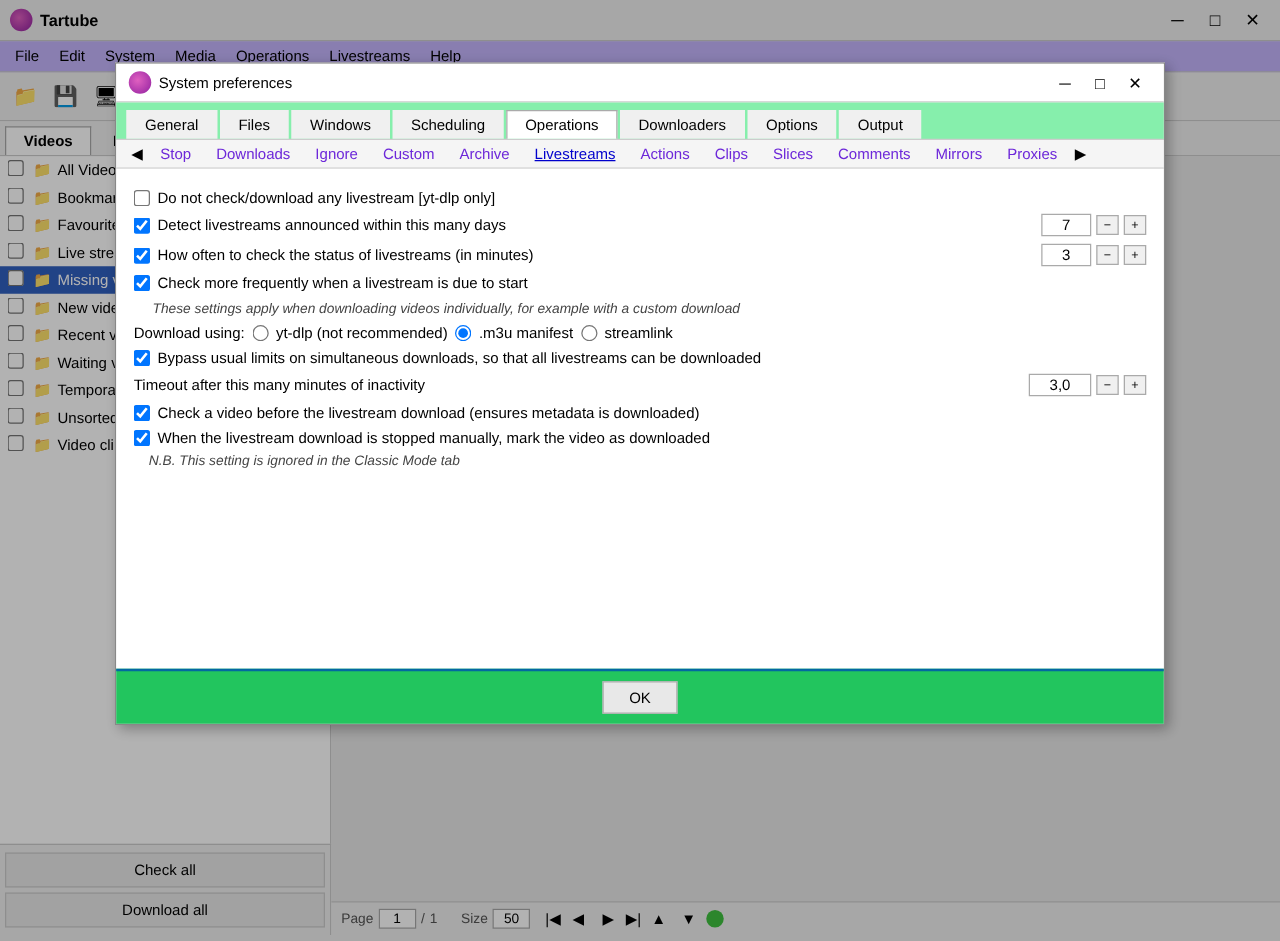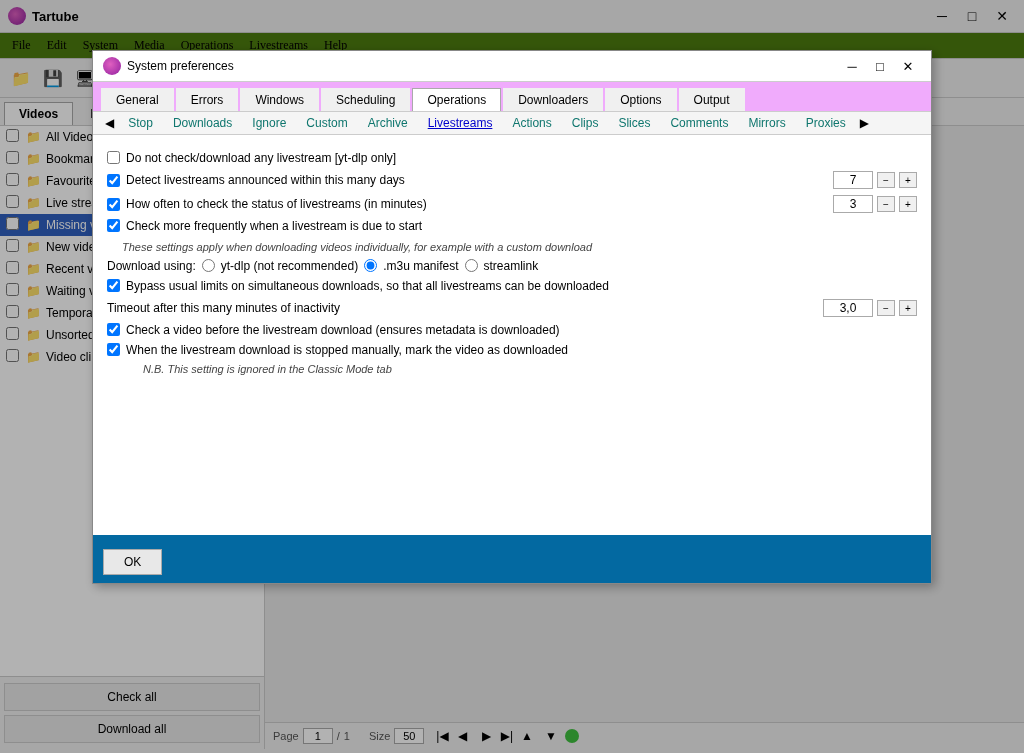--- a/index.html
+++ b/index.html
@@ -7,21 +7,21 @@
 
     
     #titlebar { display: flex; align-items: center; justify-content: space-between; background: #f0f0f0; padding: 6px 8px; border-bottom: 1px solid #ccc; }
     #titlebar-left { display: flex; align-items: center; gap: 6px; font-weight: bold; }
     #titlebar-icon { width: 18px; height: 18px; border-radius: 50%; background: radial-gradient(circle at 40% 40%, #e060c0, #9020a0); }
     #titlebar-title { font-size: 13px; }
     #titlebar-right { display: flex; gap: 2px; }
     .titlebar-btn { width: 28px; height: 20px; background: none; border: none; cursor: pointer; font-size: 14px; display: flex; align-items: center; justify-content: center; }
 
     
-    #menubar { display: flex; align-items: center; gap: 0; background: #4d7c0f; padding: 2px 4px; border-bottom: 1px solid #ccc; font-family: Liberation Serif, serif; }
+    #menubar { display: flex; align-items: center; gap: 0; background: #c4b5fd; padding: 2px 4px; border-bottom: 1px solid #ccc; }
     .menu-item { padding: 3px 8px; cursor: pointer; font-size: 12px; }
 
     
     #toolbar { display: flex; align-items: center; gap: 2px; padding: 4px 6px; background: #f0f0f0; border-bottom: 1px solid #ccc; }
     .toolbar-btn { width: 30px; height: 30px; border: 1px solid transparent; background: none; cursor: pointer; display: flex; align-items: center; justify-content: center; font-size: 16px; border-radius: 2px; }
 
     
     #outer-tabs { display: flex; border-bottom: 1px solid #ccc; background: #f0f0f0; padding: 0 4px; padding-top: 4px; }
     .outer-tab { padding: 4px 14px; font-size: 12px; cursor: pointer; border: 1px solid transparent; border-bottom: none; margin-right: 2px; background: #f0f0f0; }
     .outer-tab.active { background: white; border-color: #aaa; border-bottom-color: white; font-weight: bold; }
@@ -45,45 +45,45 @@
     
     #dialog-overlay { position: fixed; top: 0; left: 0; right: 0; bottom: 0; background: rgba(0,0,0,0.3); display: flex; align-items: flex-start; justify-content: center; padding-top: 50px; z-index: 100; }
     #dialog { background: #f0f0f0; border: 1px solid #888; box-shadow: 3px 3px 10px rgba(0,0,0,0.3); width: 840px; }
     #dialog-titlebar { display: flex; align-items: center; justify-content: space-between; background: white; padding: 6px 10px; border-bottom: 1px solid #ccc; }
     #dialog-title-left { display: flex; align-items: center; gap: 6px; }
     #dialog-icon { width: 18px; height: 18px; border-radius: 50%; background: radial-gradient(circle at 40% 40%, #e060c0, #9020a0); }
     #dialog-btns { display: flex; gap: 2px; }
     .dialog-titlebar-btn { width: 26px; height: 18px; background: none; border: none; cursor: pointer; display: flex; align-items: center; justify-content: center; font-size: 13px; }
 
     
-    #dialog-tabs { display: flex; padding: 6px 8px 0; background: #f0abfc; border-bottom: 1px solid #ccc; gap: 0; }
+    #dialog-tabs { display: flex; padding: 6px 8px 0; background: #86efac; border-bottom: 1px solid #ccc; gap: 0; }
     .dialog-tab { padding: 4px 14px; font-size: 12px; cursor: pointer; border: 1px solid transparent; border-bottom: none; margin-right: 2px; background: #f0f0f0; }
     .dialog-tab.active { background: white; border-color: #aaa; border-bottom-color: white; }
 
     
     #dialog-subtabs { display: flex; padding: 0 8px; background: #f5f5f5; border-bottom: 1px solid #ccc; align-items: center; }
-    .dialog-subtab { padding: 4px 10px; font-size: 12px; cursor: pointer; color: #0f766e; text-decoration: none; white-space: nowrap; }
+    .dialog-subtab { padding: 4px 10px; font-size: 12px; cursor: pointer; color: #6d28d9; text-decoration: none; white-space: nowrap; }
     .dialog-subtab.active { text-decoration: underline; color: #0000cc; }
     .subtab-arrow { padding: 4px; cursor: pointer; font-size: 12px; }
 
     
     #dialog-content { padding: 10px 14px; background: white; min-height: 400px; }
     .section-title { color: #0000cc; text-decoration: underline; font-size: 12px; cursor: pointer; margin-bottom: 6px; display: block; }
-    .pref-row { display: flex; align-items: flex-start; gap: 6px; margin-bottom: 6px; font-size: 12px; }
+    .pref-row { display: flex; align-items: center; gap: 6px; margin-bottom: 6px; font-size: 12px; }
     .pref-row-between { display: flex; align-items: center; justify-content: space-between; margin-bottom: 6px; font-size: 12px; gap: 10px; }
     .pref-row-between .left { display: flex; align-items: center; gap: 6px; }
     .pref-row-between .right { display: flex; align-items: center; gap: 4px; }
     .num-input { width: 40px; border: 1px solid #aaa; padding: 1px 4px; text-align: center; font-size: 12px; }
     .spin-btn { width: 18px; height: 16px; border: 1px solid #aaa; background: #f0f0f0; cursor: pointer; display: flex; align-items: center; justify-content: center; font-size: 10px; }
     input[type="checkbox"] { width: 13px; height: 13px; margin: 0; }
     input[type="radio"] { width: 13px; height: 13px; margin: 0; }
-    .italic-note { font-style: italic; color: #444; font-size: 11px; margin-left: 36px; }
-
-    
-    #dialog-footer { display: flex; justify-content: flex-start; padding: 8px 10px; border-top: 6px solid #0369a1; background: #0369a1; }
+    .italic-note { font-style: italic; color: #444; font-size: 11px; margin-left: 12px; }
+
+    
+    #dialog-footer { display: flex; justify-content: center; padding: 8px 10px; border-top: 2px solid #0369a1; background: #22c55e; }
     .ok-btn { padding: 5px 20px; background: #e8e8e8; border: 1px solid #aaa; cursor: pointer; font-size: 12px; }
 
     
     #left-panel { display: flex; flex-direction: column; width: 265px; flex-shrink: 0; }
     #left-panel .sidebar-area { flex: 1; overflow-y: auto; background: white; border-right: 1px solid #ccc; }
     #left-panel .bottom-area { border-top: 1px solid #ccc; border-right: 1px solid #ccc; padding: 4px; }
   </style>
 </head>
 <body>
 
@@ -230,21 +230,21 @@
       </div>
       <div id="dialog-btns">
         <button class="dialog-titlebar-btn">─</button>
         <button class="dialog-titlebar-btn">□</button>
         <button class="dialog-titlebar-btn close">✕</button>
       </div>
     </div>
 
     <div id="dialog-tabs">
       <div class="dialog-tab">General</div>
-      <div class="dialog-tab">Errors</div>
+      <div class="dialog-tab">Files</div>
       <div class="dialog-tab">Windows</div>
       <div class="dialog-tab">Scheduling</div>
       <div class="dialog-tab active">Operations</div>
       <div class="dialog-tab">Downloaders</div>
       <div class="dialog-tab">Options</div>
       <div class="dialog-tab">Output</div>
     </div>
 
     <div id="dialog-subtabs">
       <span class="subtab-arrow">◀</span>

